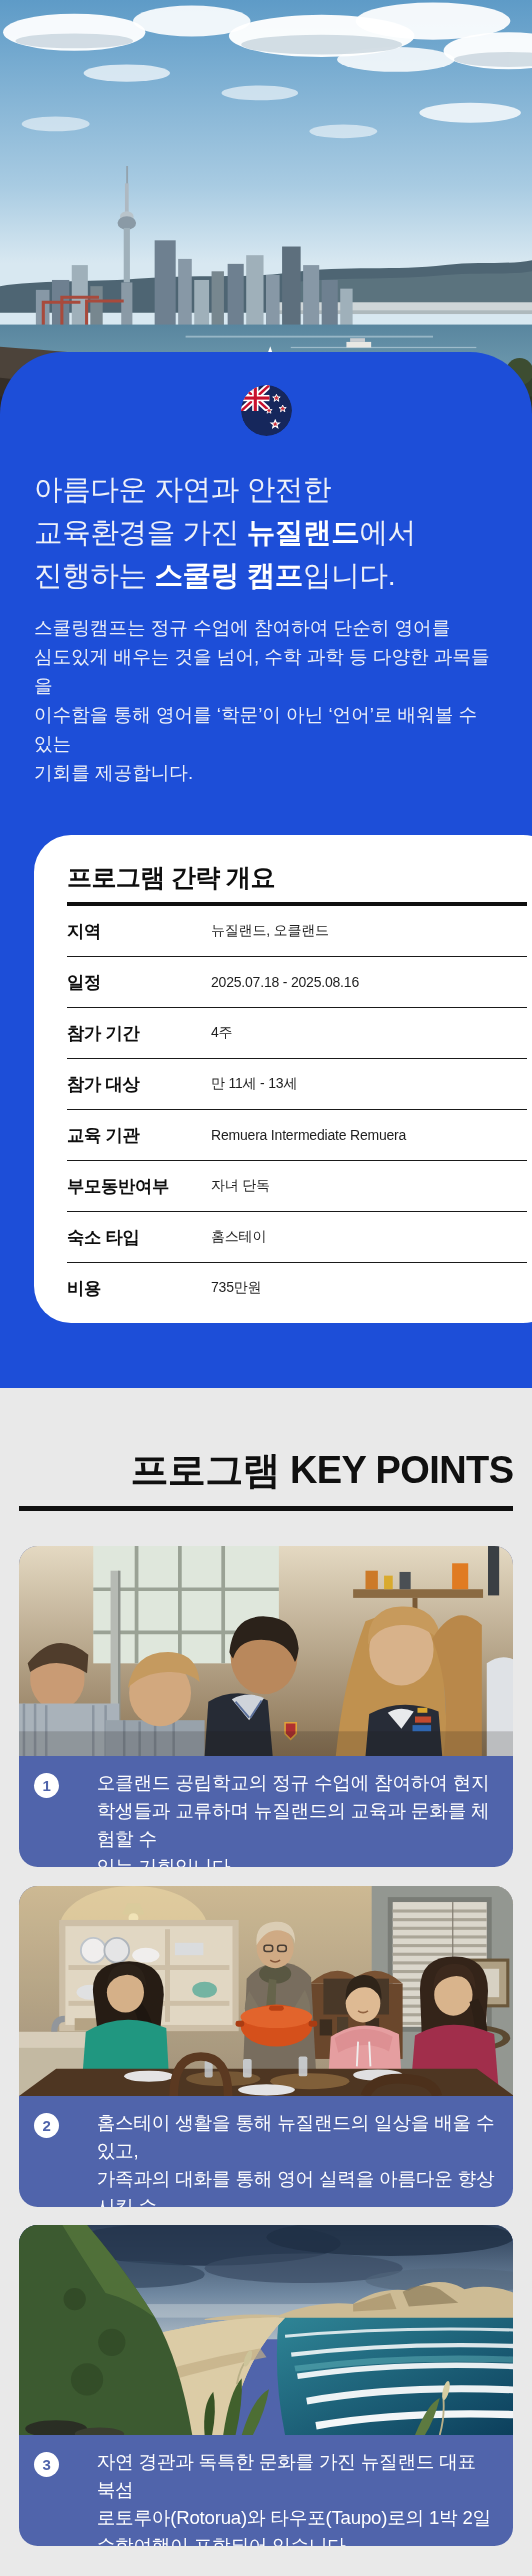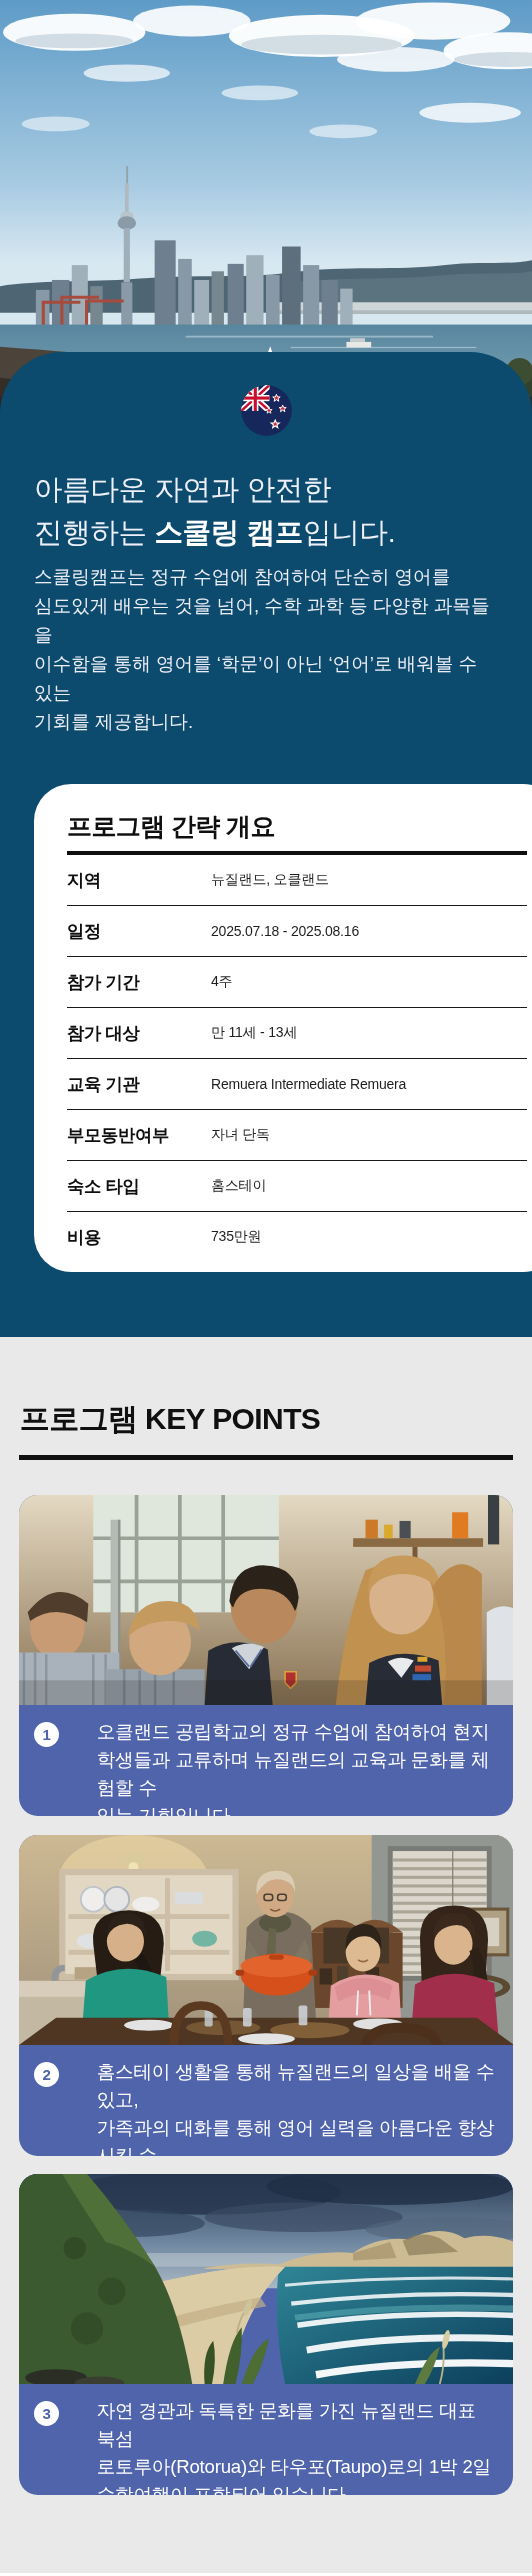--- a/index.html
+++ b/index.html
@@ -4,40 +4,40 @@
 <style>
   * { box-sizing: border-box; margin: 0; padding: 0; }
   html,body { width: 532px; background: #ffffff; font-family: "Liberation Sans","DejaVu Sans",sans-serif; }
   .page { width: 532px; }
 
   
   .hero { height: 415px; overflow: hidden; position: relative; }
   .hero svg { display: block; }
 
   
-  .intro { position: relative; margin-top: -63px; background: #0c4a6e;
+  .intro { position: relative; margin-top: -63px; background: #1d4ed8;
            border-radius: 62px 62px 0 0; padding: 33px 34px 62px; }
   .flag { display: block; width: 51px; height: 51px; margin: 0 auto; border-radius: 50%; overflow: hidden; }
   .intro-heading { margin-top: 32px; font-size: 28.5px; line-height: 43px; color: #edf0f8; font-weight: 400; letter-spacing: -0.3px; }
   .intro-heading .hb { font-weight: 800; color: #ffffff; }
-  .intro-para { margin-top: 8px; font-size: 18.6px; line-height: 29px; color: #eceff7; font-weight: 400; }
+  .intro-para { margin-top: 16px; font-size: 18.6px; line-height: 29px; color: #eceff7; font-weight: 400; }
 
   
   .ov-card { width: 526px; margin: 48px auto 3px; background: #ffffff; border-radius: 37px;
              padding: 27px 33px 9px; }
   .ov-title { font-size: 25px; line-height: 30px; font-weight: 800; color: #0f0f0f; letter-spacing: -0.6px; }
   .ov-thick { height: 3.7px; background: #0f0f0f; margin-top: 10px; }
   .ov-row { display: flex; align-items: center; height: 51px; border-bottom: 1.2px solid #1a1a1a; gap: 20px; }
   .ov-row:last-child { border-bottom: none; }
   .ov-label { flex: 0 0 124px; font-size: 17.3px; font-weight: 800; color: #0f0f0f; letter-spacing: -0.3px; }
   .ov-value { font-size: 14px; color: #1f1f1f; letter-spacing: -0.2px; }
 
   
   .keypoints { background: #e9e9e9; padding: 64px 18.6px 78px; }
-  .kp-heading { font-size: 30px; line-height: 36px; font-weight: 800; color: #101010; letter-spacing: -0.6px; padding-left: 1.2px; }
+  .kp-heading { font-size: 38px; line-height: 36px; font-weight: 800; color: #101010; letter-spacing: -0.6px; padding-left: 1.2px; text-align: right; }
   .kp-underline { height: 5px; background: #101010; margin-top: 18.6px; }
   .kp-card { margin-top: 18.6px; border-radius: 18.6px; overflow: hidden; background: #5064ab; }
   .kp-card.first { margin-top: 35px; }
   .kp-photo { display: block; width: 495px; height: 210px; }
   .kp-photo svg { display: block; }
   .kp-caption { height: 111px; padding: 13px 18.6px 0 15.5px; display: flex; gap: 13.6px; }
   .kp-badge { flex: 0 0 25px; width: 25px; height: 25px; margin-top: 3.7px; border-radius: 50%;
               background: #ffffff; color: #5064ab; font-size: 15px; font-weight: 800;
               display: flex; align-items: center; justify-content: center; }
   .kp-text { font-size: 18.6px; line-height: 28px; color: #ffffff; letter-spacing: -0.2px; margin-left: 24px; }
@@ -179,20 +179,21 @@
           <use href="#st" transform="translate(57,21)" fill="#cc2b37" stroke="#ffffff" stroke-width="1.6"></use>
           <use href="#st" transform="translate(45,41) scale(0.85)" fill="#cc2b37" stroke="#ffffff" stroke-width="1.6"></use>
           <use href="#st" transform="translate(67,38) scale(0.95)" fill="#cc2b37" stroke="#ffffff" stroke-width="1.6"></use>
           <use href="#st" transform="translate(55,63) scale(1.1)" fill="#cc2b37" stroke="#ffffff" stroke-width="1.6"></use>
         </g>
       </svg>
     </span>
 
     <div class="intro-heading">
       <div><span>아름다운 자연과 안전한</span></div>
+      <div><span>교육환경을 가진 </span><span class="hb">뉴질랜드</span><span>에서</span></div>
       <div><span>진행하는 </span><span class="hb">스쿨링 캠프</span><span>입니다.</span></div>
     </div>
 
     <div class="intro-para">
       <div>스쿨링캠프는 정규 수업에 참여하여 단순히 영어를</div>
       <div>심도있게 배우는 것을 넘어, 수학 과학 등 다양한 과목들을</div>
       <div>이수함을 통해 영어를 ‘학문’이 아닌 ‘언어’로 배워볼 수 있는</div>
       <div>기회를 제공합니다.</div>
     </div>
 

